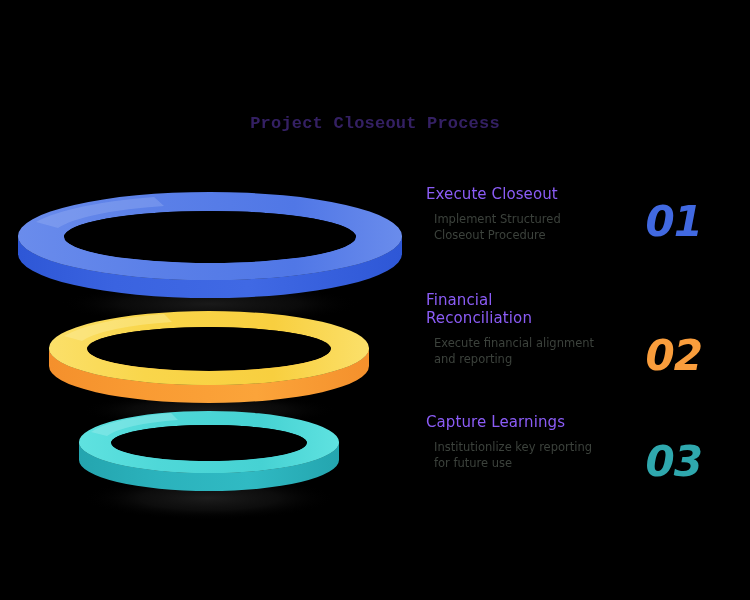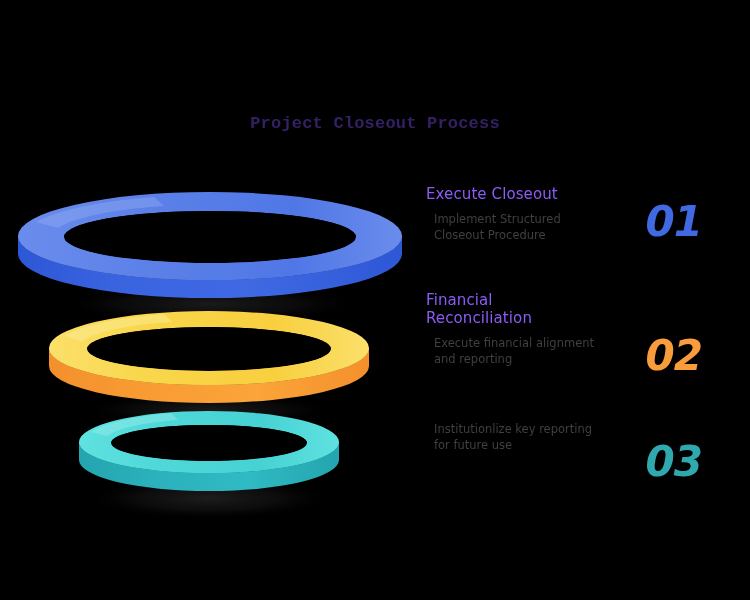--- a/index.html
+++ b/index.html
@@ -286,20 +286,23 @@
           <span class="step-title-line">Reconciliation</span>
         </div>
         <div class="step-desc">Execute financial alignment
 and reporting</div>
       </div>
       <div class="step-num" style="color:#F99D3C;">02</div>
     </div>
 
     <div class="step" id="step-3">
       <div class="step-text">
+        <div class="step-title">
+          <span class="step-title-line">Capture Learnings</span>
+        </div>
         <div class="step-desc">Institutionlize key reporting
  for future use</div>
       </div>
       <div class="step-num" style="color:#2FA8AE;">03</div>
     </div>
 
   </div>
 
 </div>
 

